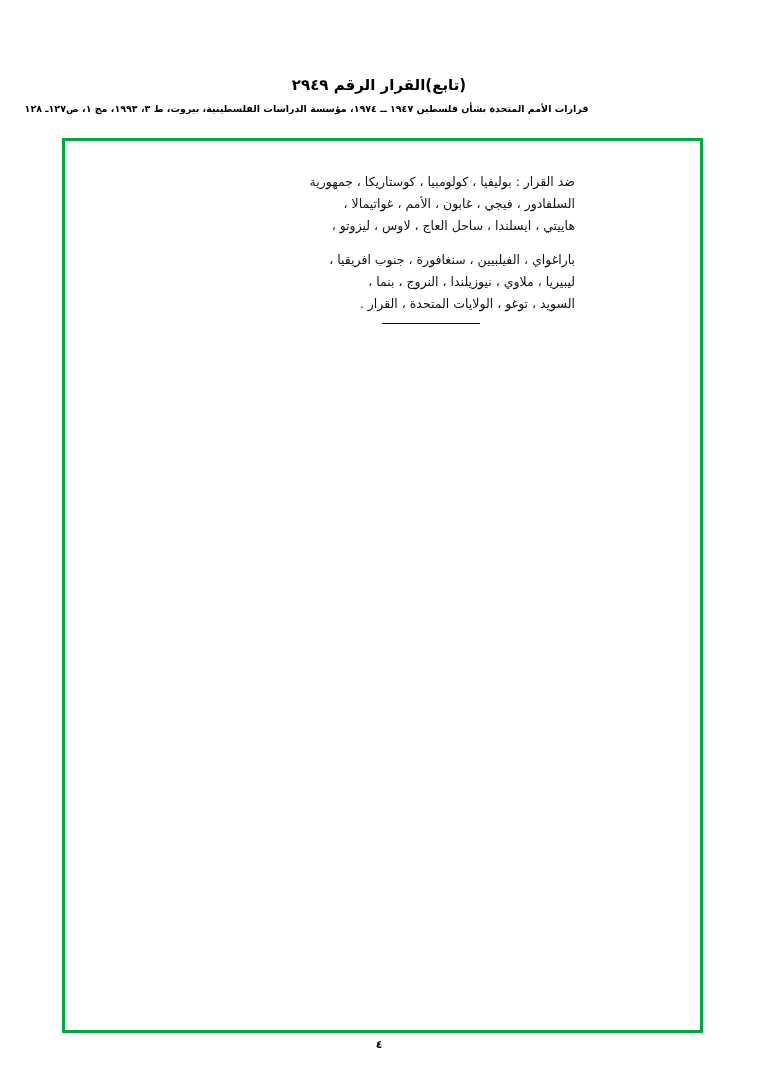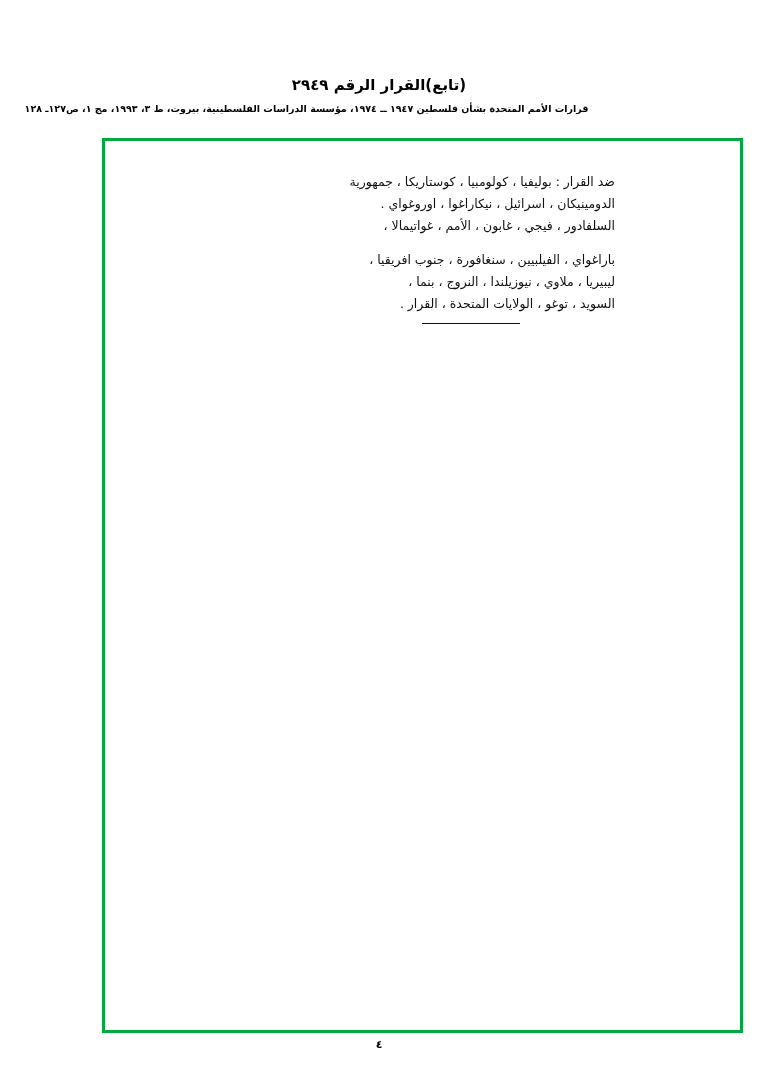--- a/index.html
+++ b/index.html
@@ -42,21 +42,20 @@
   }
   .green-frame {
     position: absolute;
     top: 138px;
     left: 62px;
     width: 641px;
     height: 895px;
     border: 3px solid #00a83f;
     box-sizing: border-box;
     background: #ffffff;
-    margin-left: 40px;
   }
   .body-block {
     position: absolute;
     top: 30px;
     right: 125px;
     width: 345px;
     direction: rtl;
     text-align: justify;
     text-align-last: right;
   }
@@ -98,22 +97,22 @@
 
   <div class="doc-title">(تابع)القرار الرقم  ٢٩٤٩</div>
 
   <div class="doc-subtitle">قرارات الأمم المتحدة بشأن فلسطين ١٩٤٧ ــ ١٩٧٤، مؤسسة الدراسات الفلسطينية، بيروت، ط ٣، ١٩٩٣، مج ١، ص١٢٧ـ ١٢٨</div>
 
   <div class="green-frame">
 
     <div class="body-block">
 
       <div class="body-line indent-lead">ضد القرار  :  بوليفيا  ،  كولومبيا  ،  كوستاريكا  ،  جمهورية</div>
-      <div class="body-line">الدومينيكان  ،  اسرائيل  ،  نيكاراغوا  ،  اوروغواي .</div>
       <div class="body-line">السلفادور ، فيجي ، غابون ، الأمم ، غواتيمالا ،</div>
+      <div class="body-line">هاييتي ، ايسلندا ، ساحل العاج ، لاوس ، ليزوتو ،</div>
 
       <div class="para-gap"></div>
 
       <div class="body-line">باراغواي ، الفيلبيين ، سنغافورة ، جنوب افريقيا ،</div>
       <div class="body-line">ليبيريا ، ملاوي ، نيوزيلندا ، النروج ، بنما ،</div>
       <div class="body-line">السويد ، توغو ، الولايات المتحدة ، القرار .</div>
 
       <div class="rule"></div>
 
     </div>

